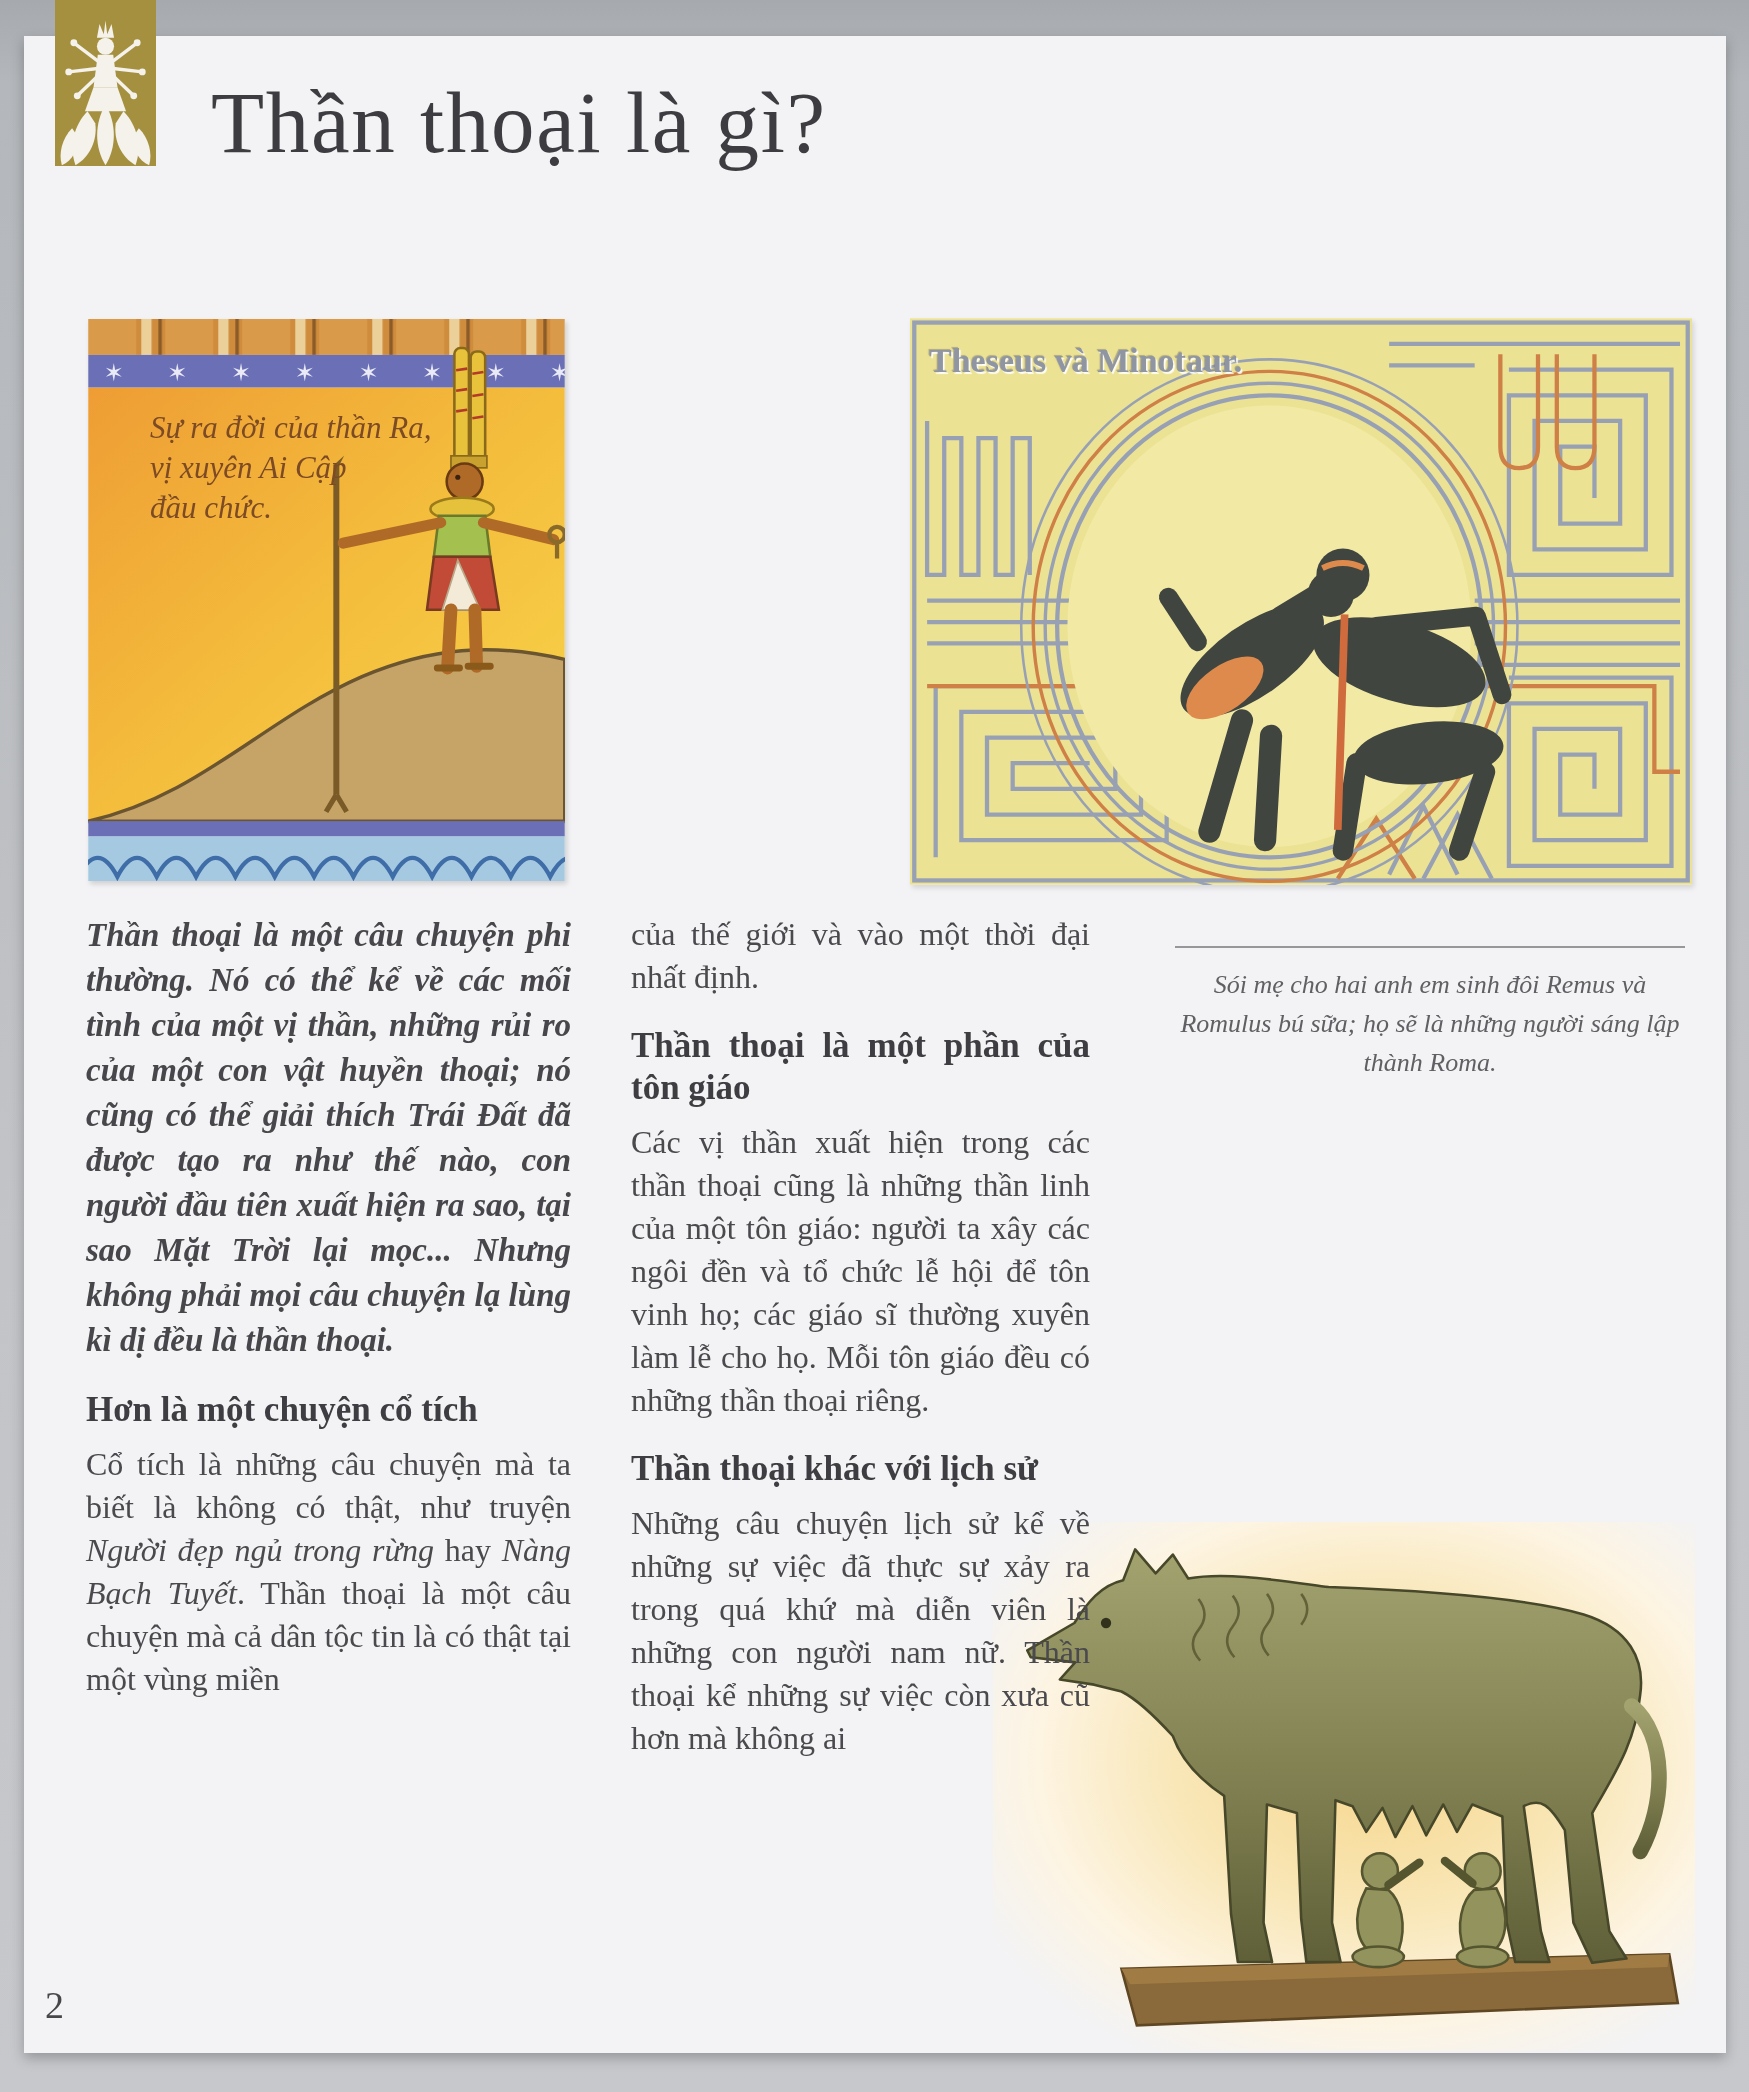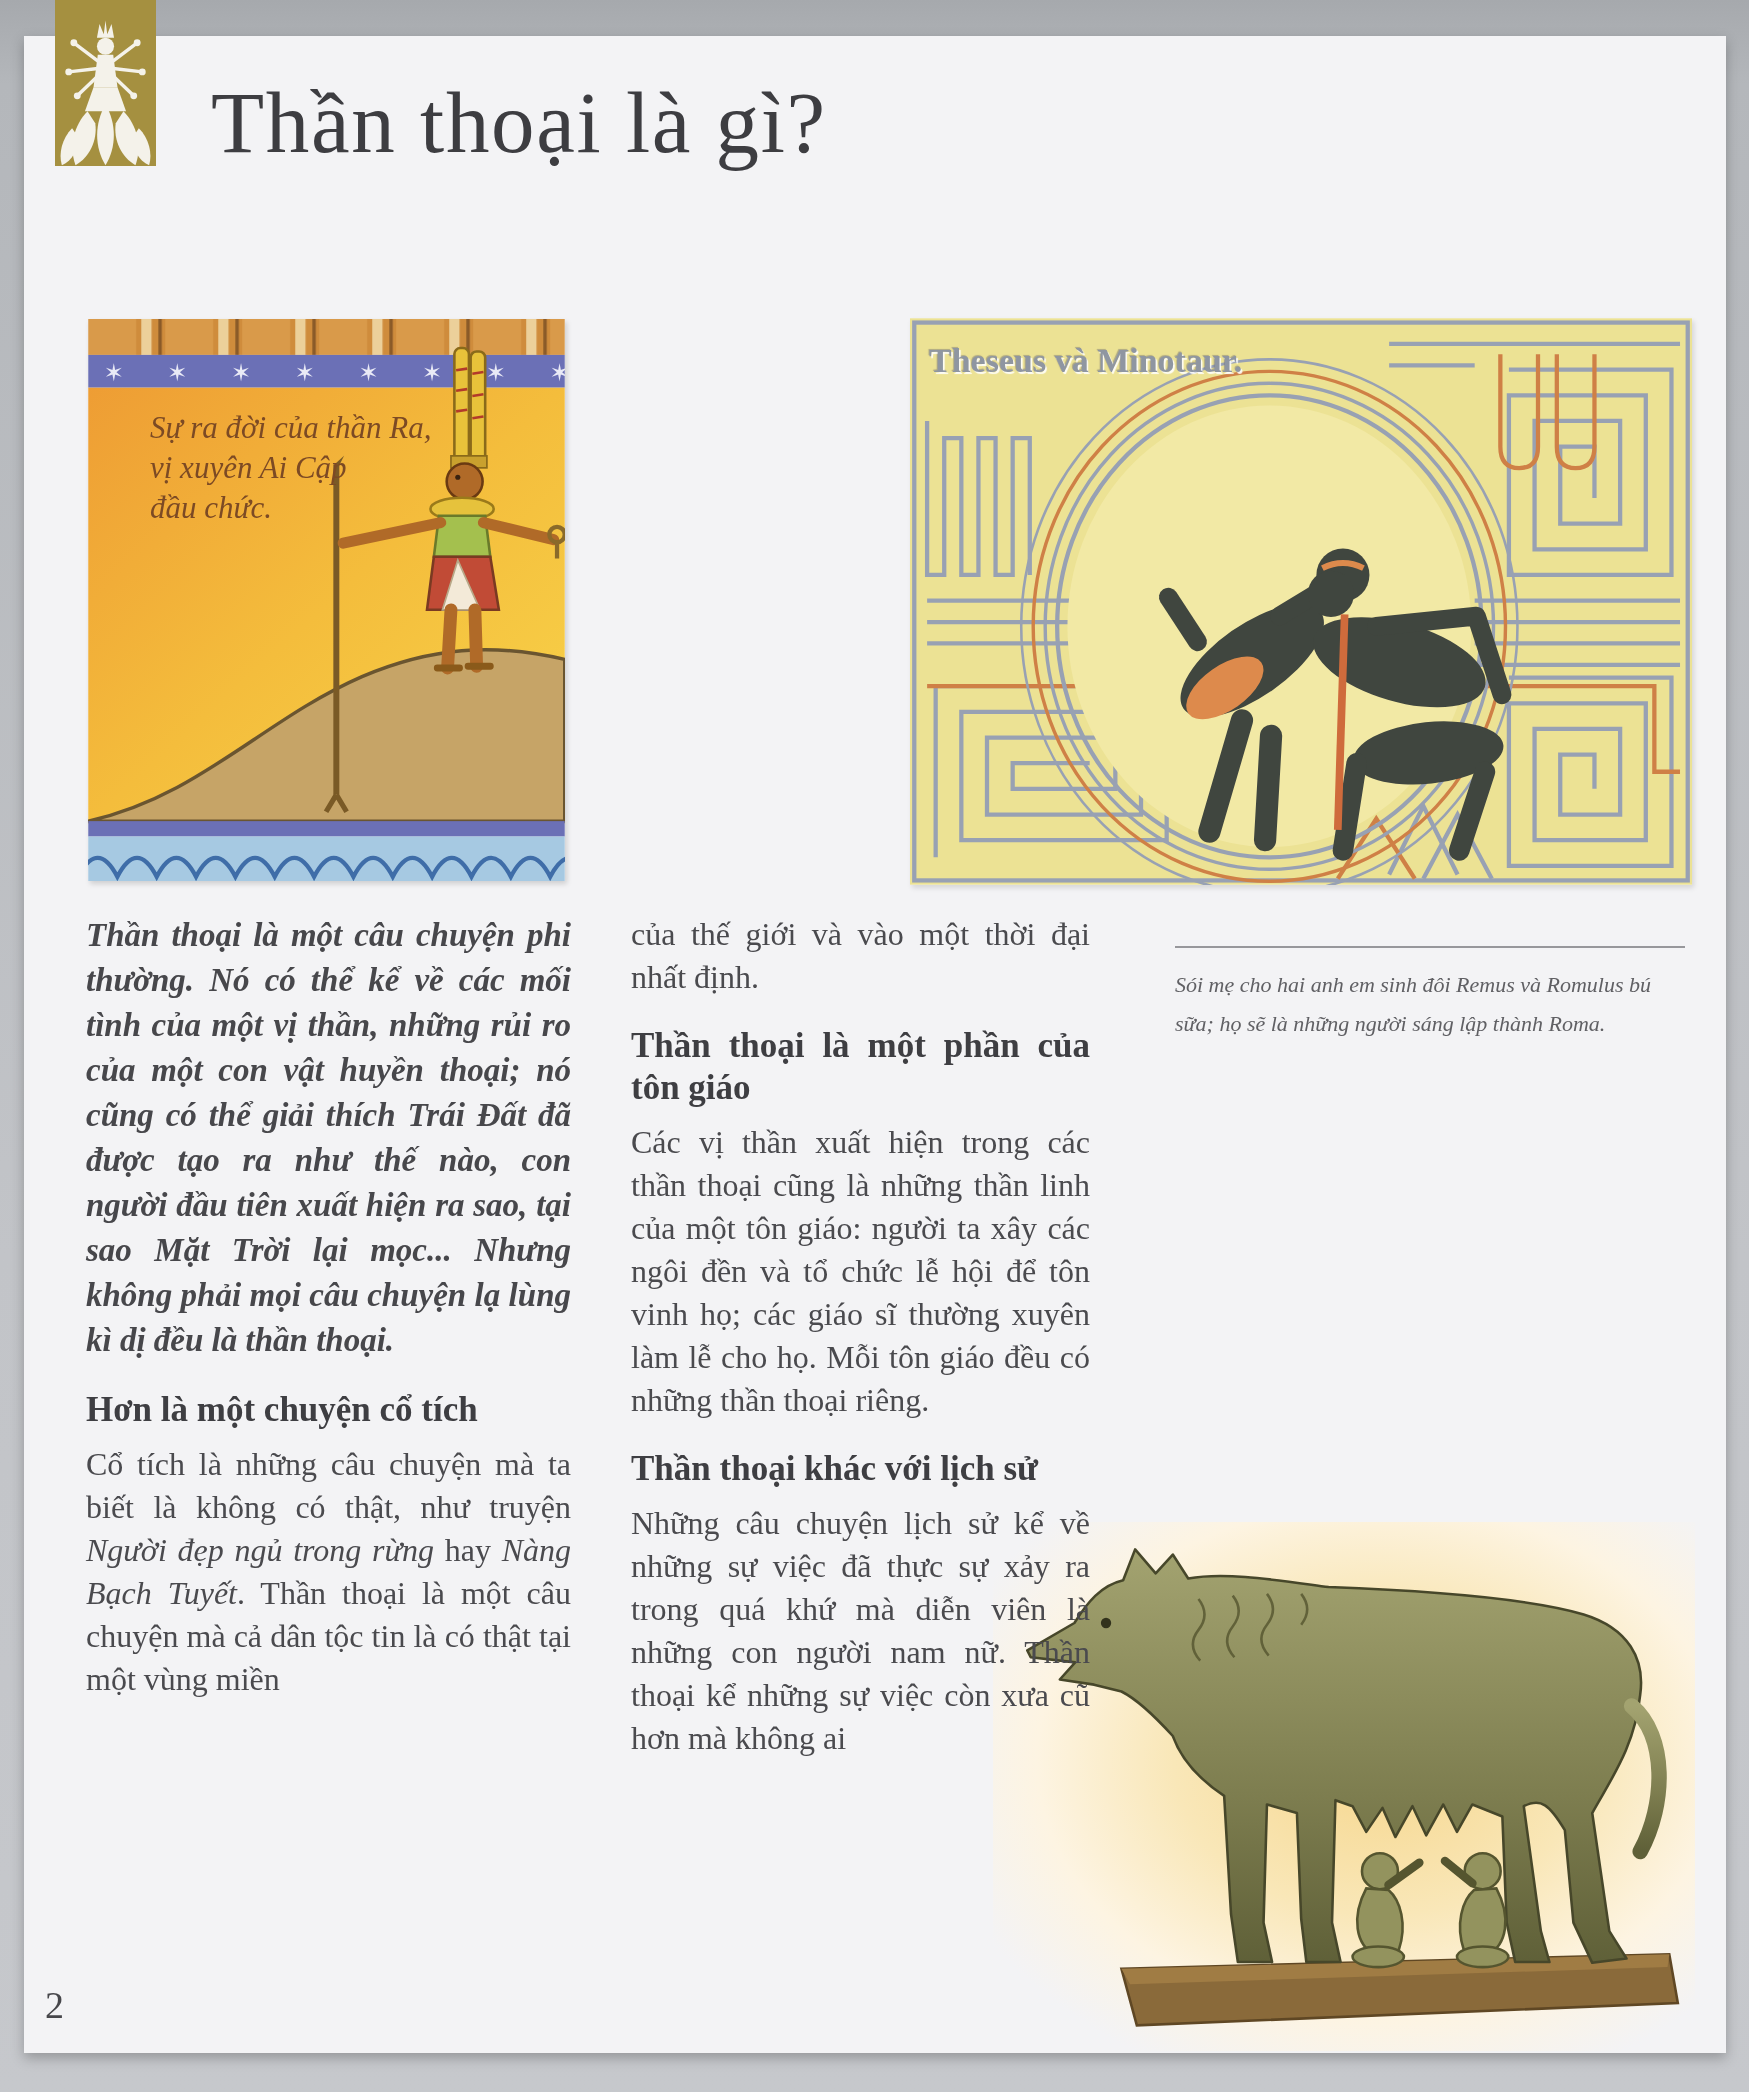--- a/index.html
+++ b/index.html
@@ -24,21 +24,21 @@
     color:#8f96a1;text-shadow:1.7px 1.7px 0.9px rgba(255,255,255,.9),-0.9px -0.9px 0.9px rgba(100,100,110,.45);}
   
   .col{position:absolute;top:913px;font-size:32px;line-height:43px;color:#4a4a4e;text-align:justify;z-index:3;}
   .col1{left:86px;width:485px;}
   .col2{left:631px;width:459px;}
   .col3{left:1175px;width:510px;}
   .lead{font-weight:bold;font-style:italic;font-size:33px;line-height:45px;color:#47474b;}
   .col h3{font-size:35px;line-height:42px;font-weight:bold;color:#3e3e42;margin:26px 0 12px 0;}
   .col p{margin:0 0 6.8px 0;}
   .divider{border:none;border-top:2.6px solid #97979b;margin:33px 0 17px 0;}
-  .wolf-caption{font-style:italic;font-size:22px;line-height:39px;color:#606064;text-align:left;}
+  .wolf-caption{font-style:italic;font-size:26px;line-height:39px;color:#606064;text-align:center;}
   
   .img-wolf{position:absolute;left:993px;top:1522px;width:702px;height:529px;z-index:1;}
   .page-number{position:absolute;left:45px;top:1983px;font-size:38px;color:#47474b;z-index:4;}
 </style>
 </head>
 <body>
 
 <div id="canvas">
   <div class="page"></div>
 

